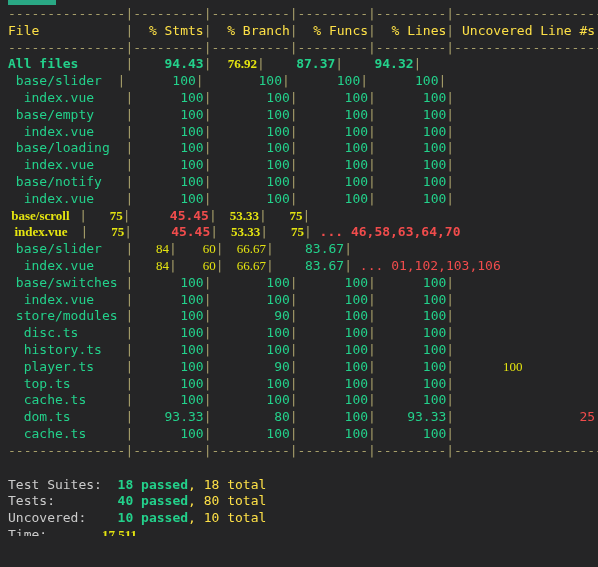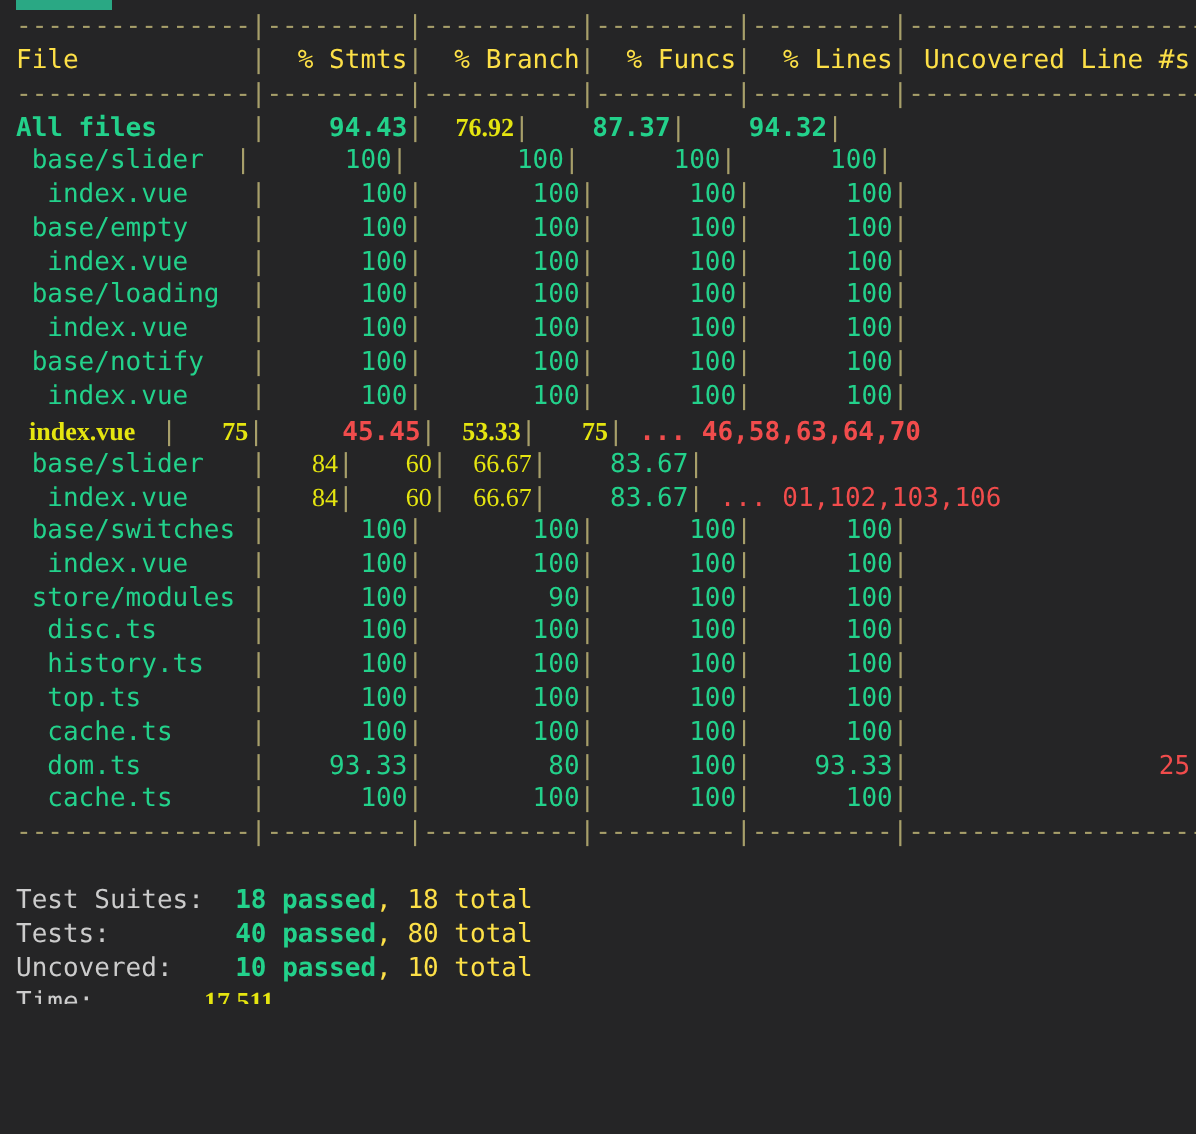--- a/index.html
+++ b/index.html
@@ -66,28 +66,30 @@
     <div id="table-body">
         <div class="line"><span class="g b">All files      </span><span class="sep">|</span><span class="g b">    94.43</span><span class="sep">|</span><span class="y b">     76.92</span><span class="sep">|</span><span class="g b">    87.37</span><span class="sep">|</span><span class="g b">    94.32</span><span class="sep">|</span><span class="r b">                   </span></div>
         <div class="line"><span class="g"> base/slider  </span><span class="sep">|</span><span class="g">      100</span><span class="sep">|</span><span class="g">       100</span><span class="sep">|</span><span class="g">      100</span><span class="sep">|</span><span class="g">      100</span><span class="sep">|</span><span class="r">                   </span></div>
         <div class="line"><span class="g">  index.vue    </span><span class="sep">|</span><span class="g">      100</span><span class="sep">|</span><span class="g">       100</span><span class="sep">|</span><span class="g">      100</span><span class="sep">|</span><span class="g">      100</span><span class="sep">|</span><span class="r">                   </span></div>
         <div class="line"><span class="g"> base/empty    </span><span class="sep">|</span><span class="g">      100</span><span class="sep">|</span><span class="g">       100</span><span class="sep">|</span><span class="g">      100</span><span class="sep">|</span><span class="g">      100</span><span class="sep">|</span><span class="r">                   </span></div>
         <div class="line"><span class="g">  index.vue    </span><span class="sep">|</span><span class="g">      100</span><span class="sep">|</span><span class="g">       100</span><span class="sep">|</span><span class="g">      100</span><span class="sep">|</span><span class="g">      100</span><span class="sep">|</span><span class="r">                   </span></div>
         <div class="line"><span class="g"> base/loading  </span><span class="sep">|</span><span class="g">      100</span><span class="sep">|</span><span class="g">       100</span><span class="sep">|</span><span class="g">      100</span><span class="sep">|</span><span class="g">      100</span><span class="sep">|</span><span class="r">                   </span></div>
         <div class="line"><span class="g">  index.vue    </span><span class="sep">|</span><span class="g">      100</span><span class="sep">|</span><span class="g">       100</span><span class="sep">|</span><span class="g">      100</span><span class="sep">|</span><span class="g">      100</span><span class="sep">|</span><span class="r">                   </span></div>
         <div class="line"><span class="g"> base/notify   </span><span class="sep">|</span><span class="g">      100</span><span class="sep">|</span><span class="g">       100</span><span class="sep">|</span><span class="g">      100</span><span class="sep">|</span><span class="g">      100</span><span class="sep">|</span><span class="r">                   </span></div>
         <div class="line"><span class="g">  index.vue    </span><span class="sep">|</span><span class="g">      100</span><span class="sep">|</span><span class="g">       100</span><span class="sep">|</span><span class="g">      100</span><span class="sep">|</span><span class="g">      100</span><span class="sep">|</span><span class="r">                   </span></div>
+        <div class="line"><span class="y b"> base/scroll   </span><span class="sep">|</span><span class="y b">       75</span><span class="sep">|</span><span class="r b">     45.45</span><span class="sep">|</span><span class="y b">    53.33</span><span class="sep">|</span><span class="y b">       75</span><span class="sep">|</span><span class="r b">                   </span></div>
         <div class="line"><span class="y b">  index.vue    </span><span class="sep">|</span><span class="y b">       75</span><span class="sep">|</span><span class="r b">     45.45</span><span class="sep">|</span><span class="y b">    53.33</span><span class="sep">|</span><span class="y b">       75</span><span class="sep">|</span><span class="r b"> ... 46,58,63,64,70</span></div>
         <div class="line"><span class="g"> base/slider   </span><span class="sep">|</span><span class="y">       84</span><span class="sep">|</span><span class="y">        60</span><span class="sep">|</span><span class="y">    66.67</span><span class="sep">|</span><span class="g">    83.67</span><span class="sep">|</span><span class="r">                   </span></div>
         <div class="line"><span class="g">  index.vue    </span><span class="sep">|</span><span class="y">       84</span><span class="sep">|</span><span class="y">        60</span><span class="sep">|</span><span class="y">    66.67</span><span class="sep">|</span><span class="g">    83.67</span><span class="sep">|</span><span class="r"> ... 01,102,103,106</span></div>
         <div class="line"><span class="g"> base/switches </span><span class="sep">|</span><span class="g">      100</span><span class="sep">|</span><span class="g">       100</span><span class="sep">|</span><span class="g">      100</span><span class="sep">|</span><span class="g">      100</span><span class="sep">|</span><span class="r">                   </span></div>
         <div class="line"><span class="g">  index.vue    </span><span class="sep">|</span><span class="g">      100</span><span class="sep">|</span><span class="g">       100</span><span class="sep">|</span><span class="g">      100</span><span class="sep">|</span><span class="g">      100</span><span class="sep">|</span><span class="r">                   </span></div>
         <div class="line"><span class="g"> store/modules </span><span class="sep">|</span><span class="g">      100</span><span class="sep">|</span><span class="g">        90</span><span class="sep">|</span><span class="g">      100</span><span class="sep">|</span><span class="g">      100</span><span class="sep">|</span><span class="r">                   </span></div>
         <div class="line"><span class="g">  disc.ts      </span><span class="sep">|</span><span class="g">      100</span><span class="sep">|</span><span class="g">       100</span><span class="sep">|</span><span class="g">      100</span><span class="sep">|</span><span class="g">      100</span><span class="sep">|</span><span class="r">                   </span></div>
         <div class="line"><span class="g">  history.ts   </span><span class="sep">|</span><span class="g">      100</span><span class="sep">|</span><span class="g">       100</span><span class="sep">|</span><span class="g">      100</span><span class="sep">|</span><span class="g">      100</span><span class="sep">|</span><span class="r">                   </span></div>
+        <div class="line"><span class="g">  player.ts    </span><span class="sep">|</span><span class="g">      100</span><span class="sep">|</span><span class="g">        90</span><span class="sep">|</span><span class="g">      100</span><span class="sep">|</span><span class="g">      100</span><span class="sep">|</span><span class="y">               100 </span></div>
         <div class="line"><span class="g">  top.ts       </span><span class="sep">|</span><span class="g">      100</span><span class="sep">|</span><span class="g">       100</span><span class="sep">|</span><span class="g">      100</span><span class="sep">|</span><span class="g">      100</span><span class="sep">|</span><span class="r">                   </span></div>
         <div class="line"><span class="g">  cache.ts     </span><span class="sep">|</span><span class="g">      100</span><span class="sep">|</span><span class="g">       100</span><span class="sep">|</span><span class="g">      100</span><span class="sep">|</span><span class="g">      100</span><span class="sep">|</span><span class="r">                   </span></div>
         <div class="line"><span class="g">  dom.ts       </span><span class="sep">|</span><span class="g">    93.33</span><span class="sep">|</span><span class="g">        80</span><span class="sep">|</span><span class="g">      100</span><span class="sep">|</span><span class="g">    93.33</span><span class="sep">|</span><span class="r">                25 </span></div>
         <div class="line"><span class="g">  cache.ts     </span><span class="sep">|</span><span class="g">      100</span><span class="sep">|</span><span class="g">       100</span><span class="sep">|</span><span class="g">      100</span><span class="sep">|</span><span class="g">      100</span><span class="sep">|</span><span class="r">                   </span></div>
       </div>
 
     <div class="line"><span class="sep">---------------|---------|----------|---------|---------|-------------------</span></div>
 
     <div class="summary" id="summary-block">
         <div class="line"><span class="lbl">Test Suites:</span><span class="w">  </span><span class="g b">18 passed</span><span class="w">, </span><span class="w">18 total</span></div>

